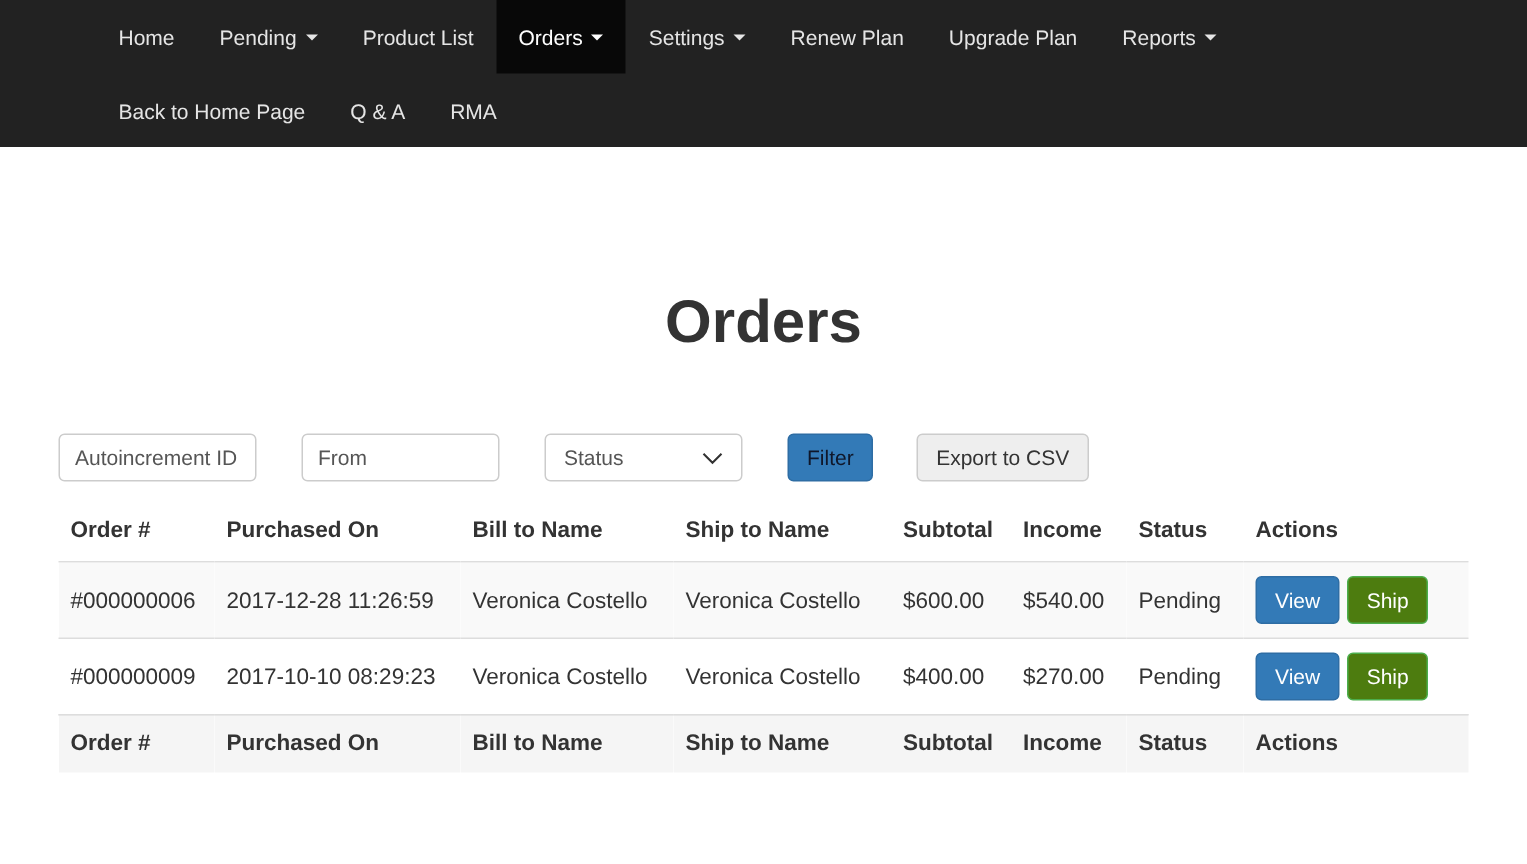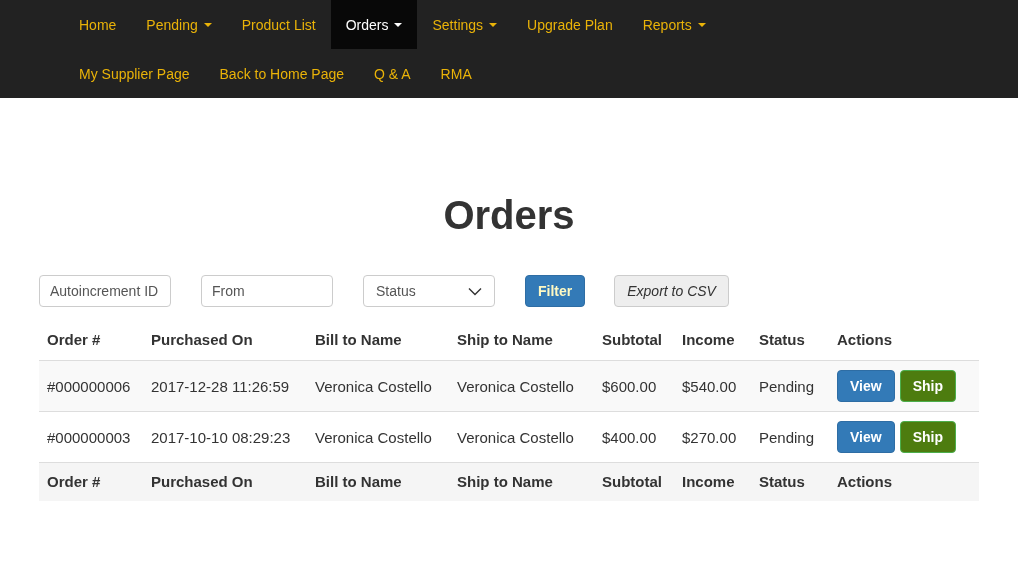--- a/index.html
+++ b/index.html
@@ -8,69 +8,69 @@
     width: 1018px; height: 576px; overflow: hidden;
     font-family: "Liberation Sans", sans-serif;
     font-size: 14px; color: #333; background: #fff;
   }
 
   
   .navbar { background: #222; width: 100%; }
   .nav-row { display: flex; align-items: stretch; padding-left: 64px; height: 49px; }
   .nav-item {
     display: flex; align-items: center; padding: 0 15px;
-    color: #eab308; font-size: 14px; cursor: pointer; white-space: nowrap;
+    color: #e5e5e5; font-size: 14px; cursor: pointer; white-space: nowrap;
   }
   .nav-item.active { background: #080808; color: #fff; }
   .caret {
     display: inline-block; margin-left: 6px;
     width: 0; height: 0;
     border-left: 4px solid transparent; border-right: 4px solid transparent;
     border-top: 4px solid currentColor;
   }
 
   
   .container { width: 940px; margin: 0 auto; }
   .page-title {
     margin: 94px 0 0 0; text-align: center;
     font-size: 40px; font-weight: bold; color: #333; line-height: 46px;
   }
 
   
-  .filter-row { display: flex; align-items: center; margin-top: 37px; height: 32px; }
+  .filter-row { display: flex; align-items: center; margin-top: 51px; height: 32px; }
   .filter-input {
     width: 132px; height: 32px; margin-right: 30px; padding: 6px 10px;
     border: 1px solid #ccc; border-radius: 4px;
     font-family: "Liberation Sans", sans-serif; font-size: 14px; color: #555;
     background: #fff; outline: none;
   }
   .filter-input::placeholder { color: #555; opacity: 1; }
   .select-box {
     width: 132px; height: 32px; margin-right: 30px; padding: 6px 12px;
     border: 1px solid #ccc; border-radius: 4px; background: #fff;
     display: flex; align-items: center; justify-content: space-between;
     color: #555; cursor: pointer;
   }
   .btn {
     display: inline-block; padding: 6px 12px; font-size: 14px; line-height: 18px;
     border-radius: 4px; border: 1px solid transparent; cursor: pointer;
     font-family: "Liberation Sans", sans-serif; text-align: center;
   }
-  .btn-primary { background: #337ab7; border-color: #2e6da4; color: #fef9c3; font-weight: bold; }
-  .btn-default { background: #eee; border-color: #ccc; color: #333; margin-left: 29px; font-style: italic; }
+  .btn-primary { background: #337ab7; border-color: #2e6da4; color: #0f172a; font-weight: normal; }
+  .btn-default { background: #eee; border-color: #ccc; color: #333; margin-left: 29px; }
 
   
   table.orders { width: 100%; margin-top: 14px; border-collapse: collapse; table-layout: fixed; }
   th, td { text-align: left; padding: 8px; font-size: 15px; vertical-align: middle; overflow: hidden; white-space: nowrap; margin-left: 37px; }
   thead th { font-weight: bold; padding-top: 10px; padding-bottom: 12px; border-bottom: 1px solid #ddd; }
   tbody td { border-bottom: 1px solid #ddd; height: 51px; }
   tbody tr:nth-child(odd) { background: #f9f9f9; }
   tfoot td { background: #f5f5f5; font-weight: bold; padding-top: 10px; padding-bottom: 11px; }
 
-  .btn-action { font-weight: bold; color: #fff; padding: 6px 12px; }
+  .btn-action { font-weight: normal; color: #fff; padding: 6px 12px; }
   .btn-view { background: #337ab7; border-color: #2e6da4; margin-right: 5px; }
   .btn-ship { background: #4d7c0f; border-color: #4cae4c; }
 </style>
 </head>
 <body>
 
 <div class="navbar">
   <div class="nav-row" id="nav-row-1">
       <div class="nav-item">
         <span>Home</span>
@@ -84,31 +84,31 @@
       </div>
       <div class="nav-item active">
         <span>Orders</span>
         <span class="caret"></span>
       </div>
       <div class="nav-item">
         <span>Settings</span>
         <span class="caret"></span>
       </div>
       <div class="nav-item">
+        <span>Renew Plan</span>
+      </div>
+      <div class="nav-item">
         <span>Upgrade Plan</span>
       </div>
       <div class="nav-item">
         <span>Reports</span>
         <span class="caret"></span>
       </div>
     </div>
   <div class="nav-row" id="nav-row-2">
-      <div class="nav-item">
-        <span>My Supplier Page</span>
-      </div>
       <div class="nav-item">
         <span>Back to Home Page</span>
       </div>
       <div class="nav-item">
         <span>Q &amp; A</span>
       </div>
       <div class="nav-item">
         <span>RMA</span>
       </div>
     </div>
@@ -161,21 +161,21 @@
           <td>#000000006</td>
           <td>2017-12-28 11:26:59</td>
           <td>Veronica Costello</td>
           <td>Veronica Costello</td>
           <td>$600.00</td>
           <td>$540.00</td>
           <td>Pending</td>
           <td><button class="btn btn-action btn-view">View</button><button class="btn btn-action btn-ship">Ship</button></td>
         </tr>
         <tr>
-          <td>#000000003</td>
+          <td>#000000009</td>
           <td>2017-10-10 08:29:23</td>
           <td>Veronica Costello</td>
           <td>Veronica Costello</td>
           <td>$400.00</td>
           <td>$270.00</td>
           <td>Pending</td>
           <td><button class="btn btn-action btn-view">View</button><button class="btn btn-action btn-ship">Ship</button></td>
         </tr>
       </tbody>
     <tfoot>

